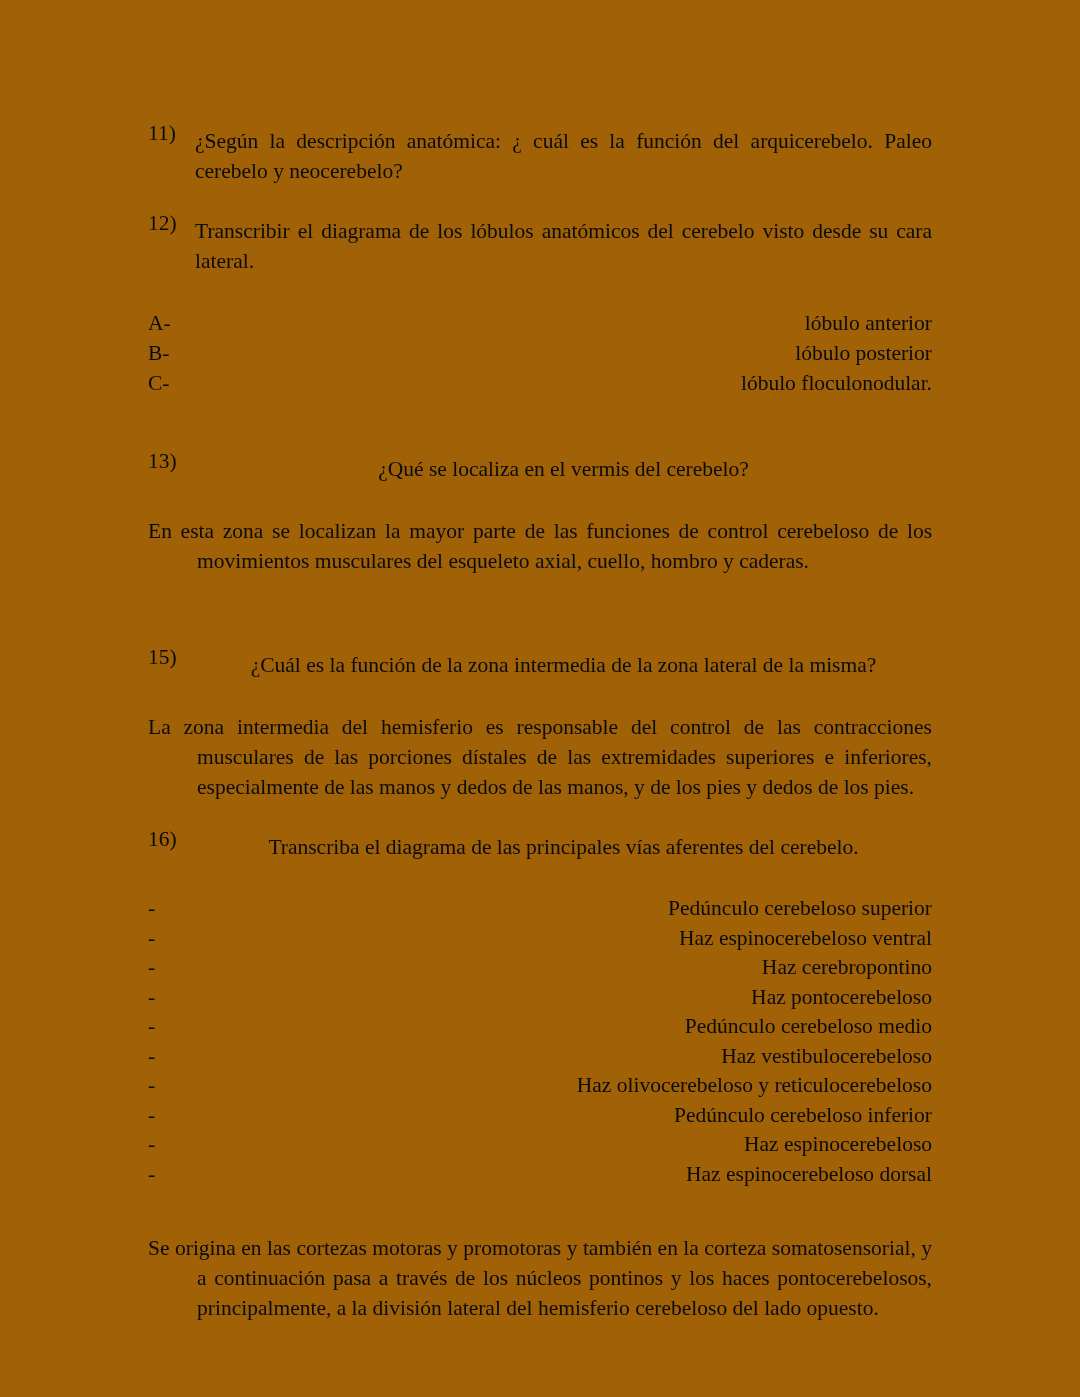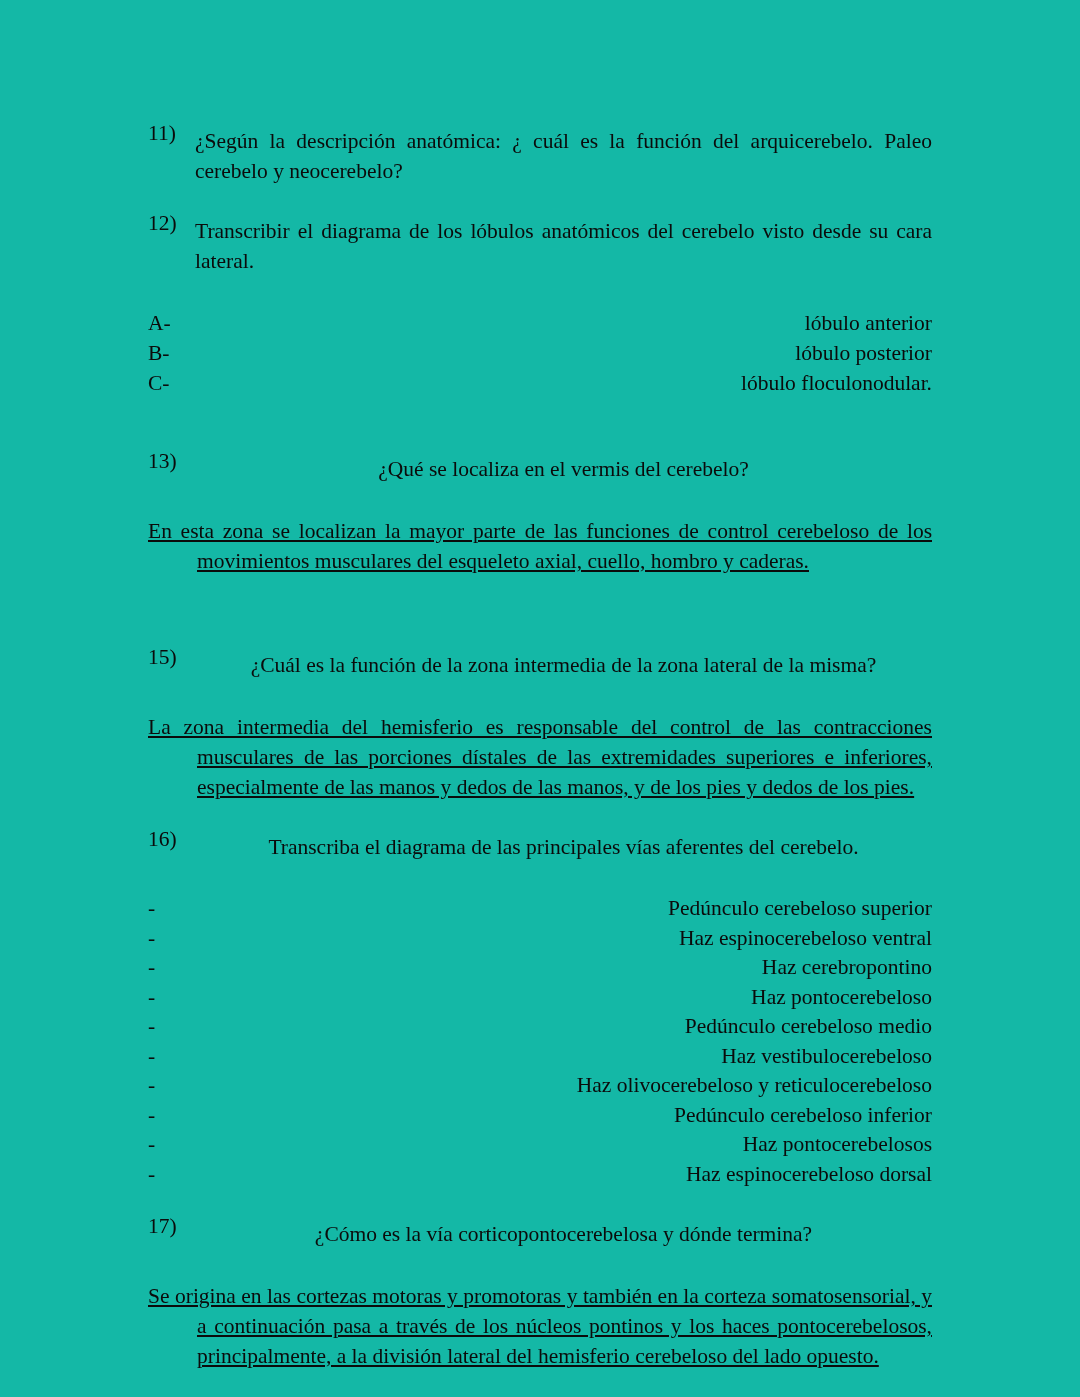--- a/index.html
+++ b/index.html
@@ -9,21 +9,21 @@
     background: #ffffff;
   }
   body {
     font-family: "Liberation Serif", "DejaVu Serif", serif;
     color: #0b0b0b;
   }
   .page {
     position: relative;
     width: 1080px;
     height: 1397px;
-    background: #14b8a6;
+    background: #a16207;
     margin: 0 auto;
     overflow: hidden;
     box-sizing: border-box;
   }
   .content {
     position: absolute;
     left: 148px;
     top: 118px;
     width: 784px;
     font-size: 21.5px;
@@ -90,21 +90,20 @@
     text-align: right;
   }
 
   
   .answer {
     margin: 0;
     padding-left: 49px;
     text-indent: -49px;
     text-align: justify;
     text-justify: inter-word;
-    text-decoration: underline;
   }
 
   .gap-sm { height: 12px; }
   .gap-md { height: 22px; }
   .gap-xl { height: 48px; }
 </style>
 </head>
 <body>
 
 <div class="page">
@@ -204,33 +203,29 @@
       <div class="ditem">
         <span class="dmark">-</span>
         <span class="dtext">Haz olivocerebeloso y reticulocerebeloso</span>
       </div>
       <div class="ditem">
         <span class="dmark">-</span>
         <span class="dtext">Pedúnculo cerebeloso inferior</span>
       </div>
       <div class="ditem">
         <span class="dmark">-</span>
-        <span class="dtext">Haz pontocerebelosos</span>
+        <span class="dtext">Haz espinocerebeloso</span>
       </div>
       <div class="ditem">
         <span class="dmark">-</span>
         <span class="dtext">Haz espinocerebeloso dorsal</span>
       </div>
     </div>
 
     <div class="gap-md"></div>
 
-    <div class="qitem">
-      <span class="qnum">17)</span>
-      <span class="qtext nowrapjust">¿Cómo es la vía corticopontocerebelosa y dónde termina?</span>
-    </div>
 
     <div class="gap-md"></div>
 
     <p class="answer">Se origina en las cortezas motoras y promotoras y también en la corteza somatosensorial, y a continuación pasa a través de los núcleos pontinos y los haces pontocerebelosos, principalmente, a la división lateral del hemisferio cerebeloso del lado opuesto.</p>
 
   </div>
 </div>
 
 </body></html>

